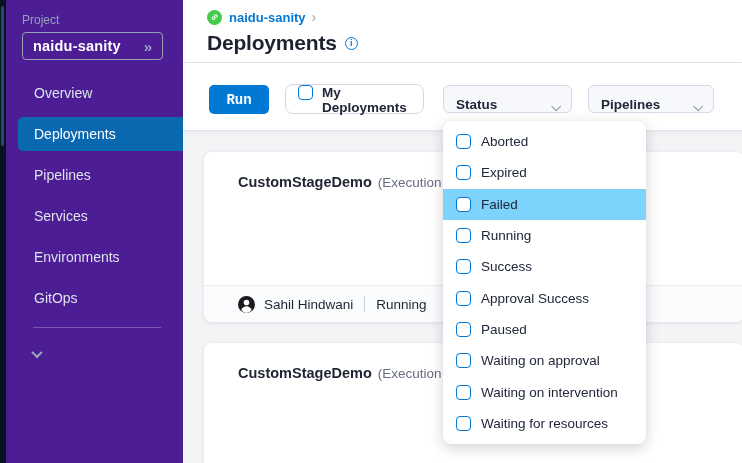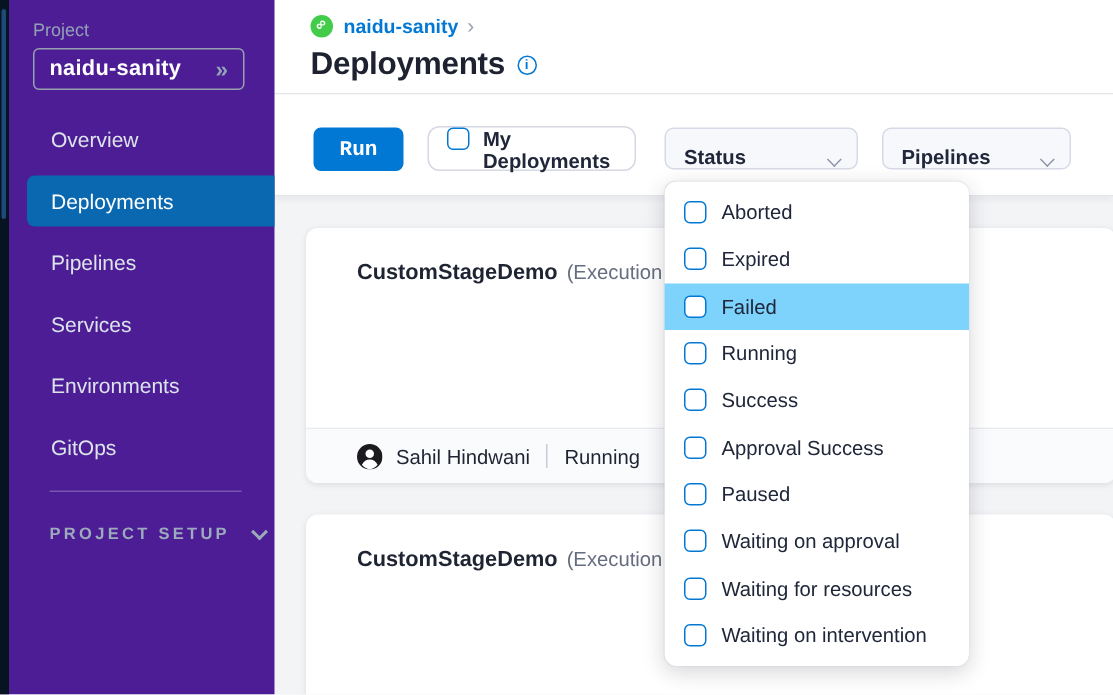--- a/index.html
+++ b/index.html
@@ -146,21 +146,20 @@
       </div>
     <div class="nav-item">
         <span>Environments</span>
       </div>
     <div class="nav-item">
         <span>GitOps</span>
       </div>
   </div>
   <div class="sb-divider"></div>
   <div class="project-setup">
-    <span>PROJECT SETUP</span>
     <span class="chev-down"></span>
   </div>
 </nav>
 
 <div class="main">
 
   <div class="page-header">
     <div class="breadcrumb">
       <span class="cd-icon">
           <span>∞</span>
@@ -244,19 +243,19 @@
   <div class="menu-item">
       <span class="cbx"></span>
       <span>Paused</span>
     </div>
   <div class="menu-item">
       <span class="cbx"></span>
       <span>Waiting on approval</span>
     </div>
   <div class="menu-item">
       <span class="cbx"></span>
+      <span>Waiting on intervention</span>
+    </div>
+  <div class="menu-item">
+      <span class="cbx"></span>
       <span>Waiting for resources</span>
     </div>
-  <div class="menu-item">
-      <span class="cbx"></span>
-      <span>Waiting on intervention</span>
-    </div>
 </div>
 
 </body></html>

